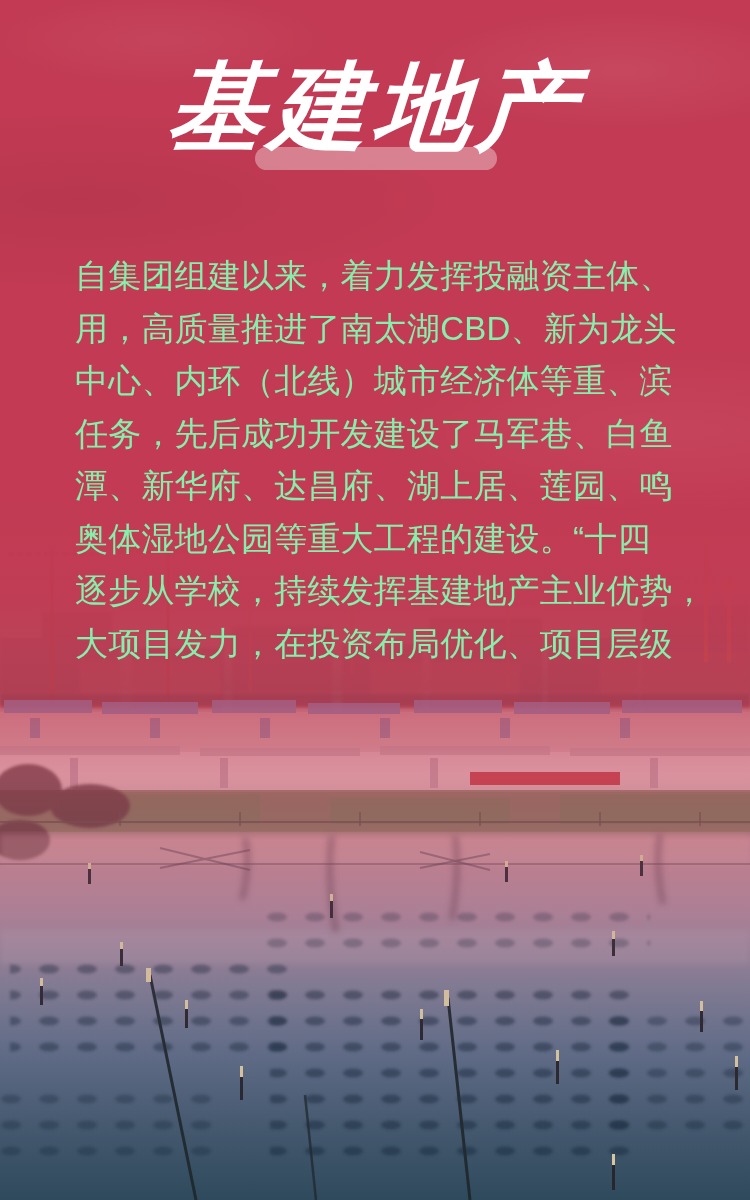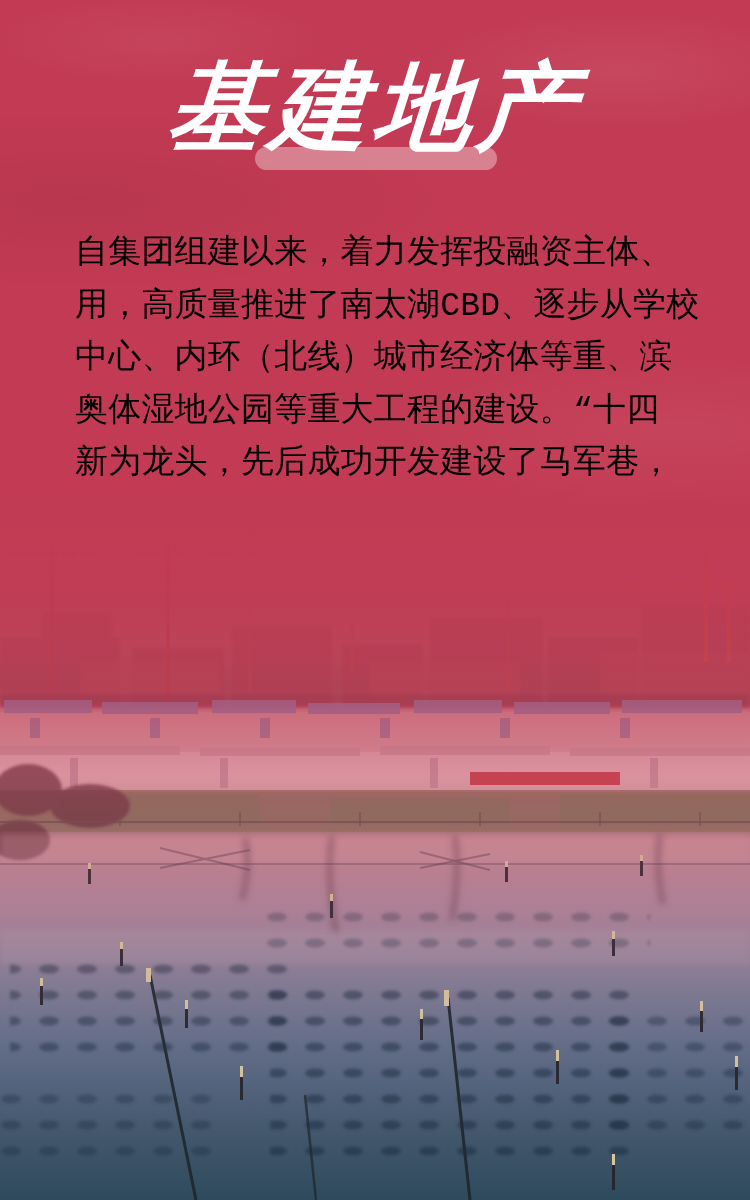--- a/index.html
+++ b/index.html
@@ -63,23 +63,22 @@
     position:absolute;left:0;top:52px;width:750px;margin:0;
     text-align:center;
     font-size:96px;line-height:110px;
     font-weight:bold;font-style:italic;
     letter-spacing:7px;
     color:#ffffff;
     transform:skewX(-4deg);
   }
   
   .paragraph{
-    position:absolute;left:75px;top:228px;width:600px;
-    color:#000000;
-    font-family:Liberation Mono, monospace;
+    position:absolute;left:75px;top:250px;width:600px;
+    color:#86efac;
   }
   .para-line{
     height:52.5px;line-height:52.5px;
     font-size:33px;
     white-space:nowrap;
     letter-spacing:0.2px;
   }
 </style>
 </head>
 <body>
@@ -265,19 +264,22 @@
   <div class="red-overlay"></div>
   <div class="cloud-sheen"></div>
 
   <div class="title-wrap">
     <div class="title-pill"></div>
     <h1 class="page-title">基建地产</h1>
   </div>
 
   <div class="paragraph">
     <div class="para-line">自集团组建以来，着力发挥投融资主体、</div>
-    <div class="para-line">用，高质量推进了南太湖CBD、逐步从学校</div>
+    <div class="para-line">用，高质量推进了南太湖CBD、新为龙头</div>
     <div class="para-line">中心、内环（北线）城市经济体等重、滨</div>
+    <div class="para-line">任务，先后成功开发建设了马军巷、白鱼</div>
+    <div class="para-line">潭、新华府、达昌府、湖上居、莲园、鸣</div>
     <div class="para-line">奥体湿地公园等重大工程的建设。“十四</div>
-    <div class="para-line">新为龙头，先后成功开发建设了马军巷，</div>
+    <div class="para-line">逐步从学校，持续发挥基建地产主业优势，</div>
+    <div class="para-line">大项目发力，在投资布局优化、项目层级</div>
   </div>
 
 </div>
 
 </body></html>

